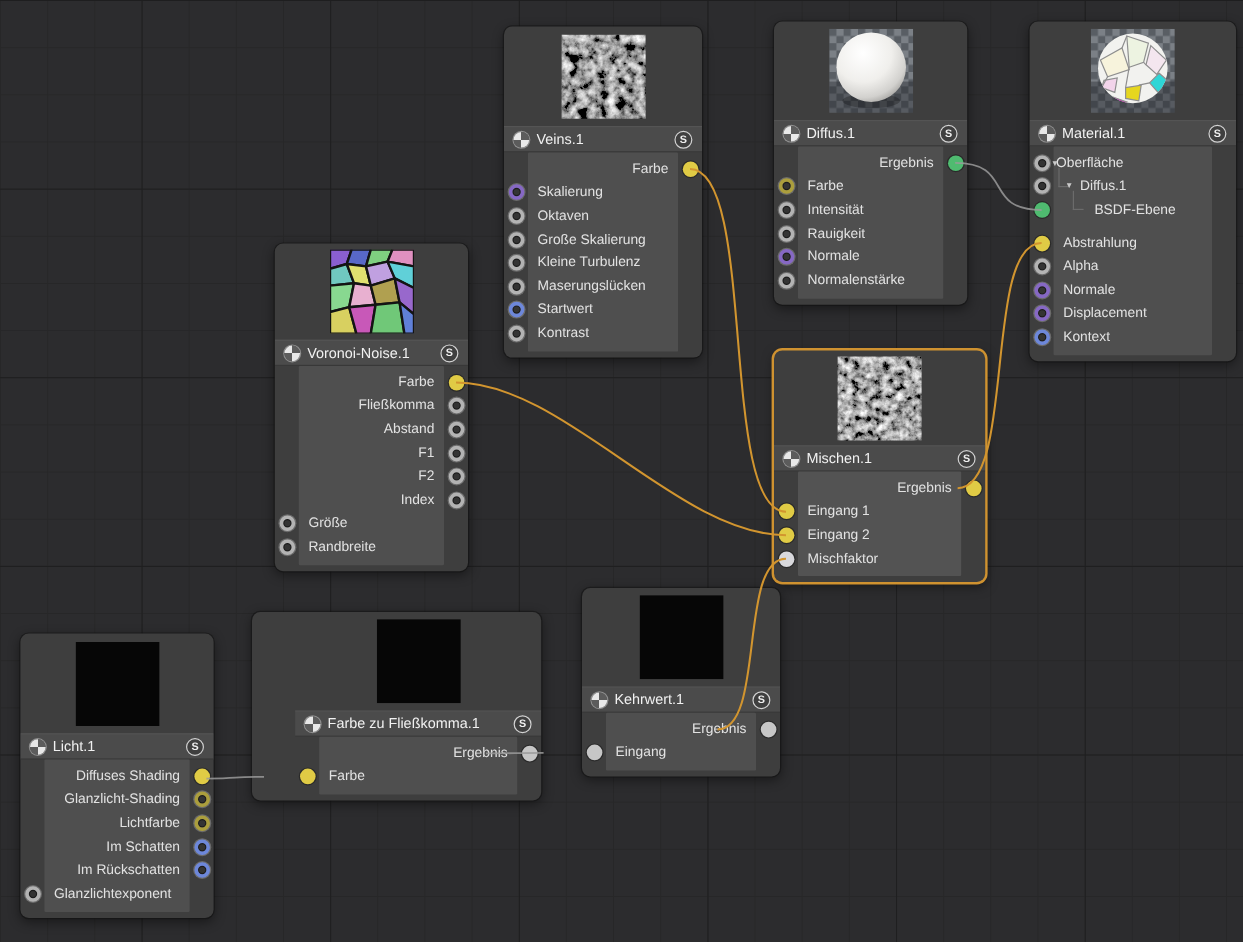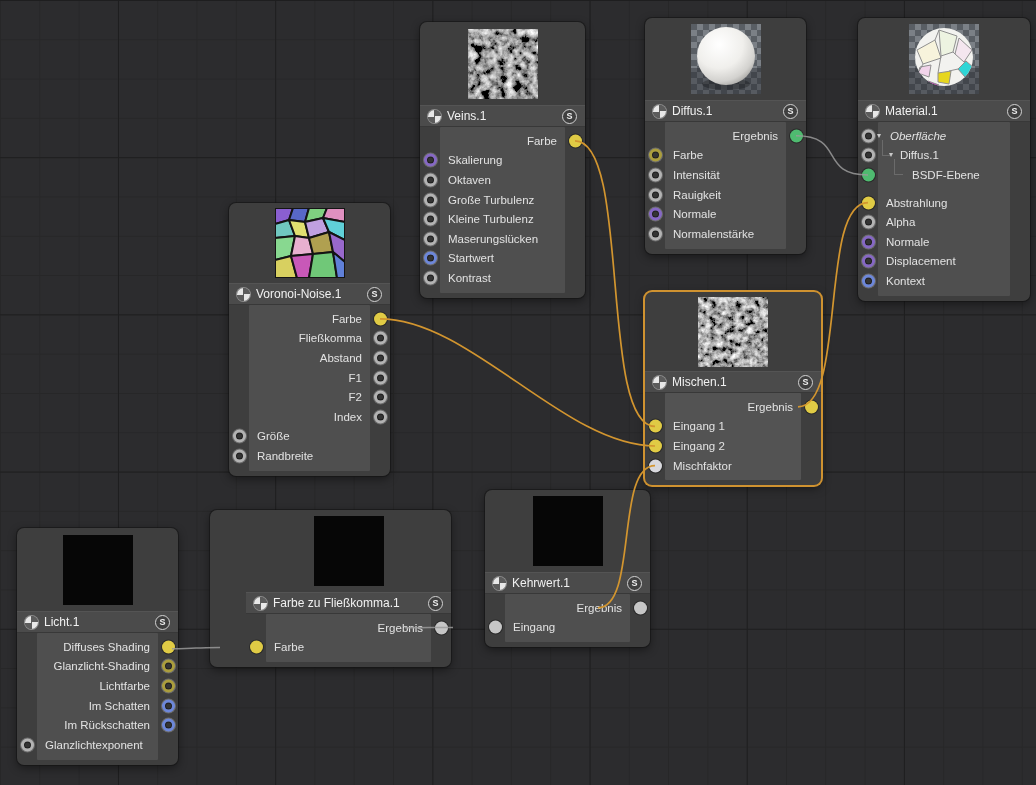--- a/index.html
+++ b/index.html
@@ -108,21 +108,21 @@
         <div class="row in">
           <span class="socket ring" style="border-color: rgb(134, 104, 196);"></span>
           <span class="lbl">Skalierung</span>
         </div>
         <div class="row in">
           <span class="socket ring" style="border-color: rgb(179, 179, 179);"></span>
           <span class="lbl">Oktaven</span>
         </div>
         <div class="row in">
           <span class="socket ring" style="border-color: rgb(179, 179, 179);"></span>
-          <span class="lbl">Große Turbulenz</span>
+          <span class="lbl">Große Skalierung</span>
         </div>
         <div class="row in">
           <span class="socket ring" style="border-color: rgb(179, 179, 179);"></span>
           <span class="lbl">Kleine Turbulenz</span>
         </div>
         <div class="row in">
           <span class="socket ring" style="border-color: rgb(179, 179, 179);"></span>
           <span class="lbl">Maserungslücken</span>
         </div>
         <div class="row in">
@@ -197,21 +197,21 @@
       </div>
       <div class="header">
         <span class="chk-icon"></span>
         <span class="title">Material.1</span>
         <span class="s-badge">S</span>
       </div>
       <div class="body">
         <div class="inner"></div>
         <div class="row in">
           <span class="socket ring" style="border-color: rgb(179, 179, 179);"></span>
-          <span class="lbl" style="padding-left: 32px; font-style: italic;">Oberfläche</span>
+          <span class="lbl" style="padding-left: 22px;">Oberfläche</span>
           <span class="tri" style="left: 19px;">▾</span>
         </div>
         <div class="row in">
           <span class="socket ring" style="border-color: rgb(179, 179, 179);"></span>
           <span class="lbl" style="padding-left: 42px;">Diffus.1</span>
           <span class="elbow" style="left: 24px;"></span>
           <span class="tri" style="left: 31px;">▾</span>
         </div>
         <div class="row in">
           <span class="socket solid" style="background: rgb(79, 187, 112);"></span>

